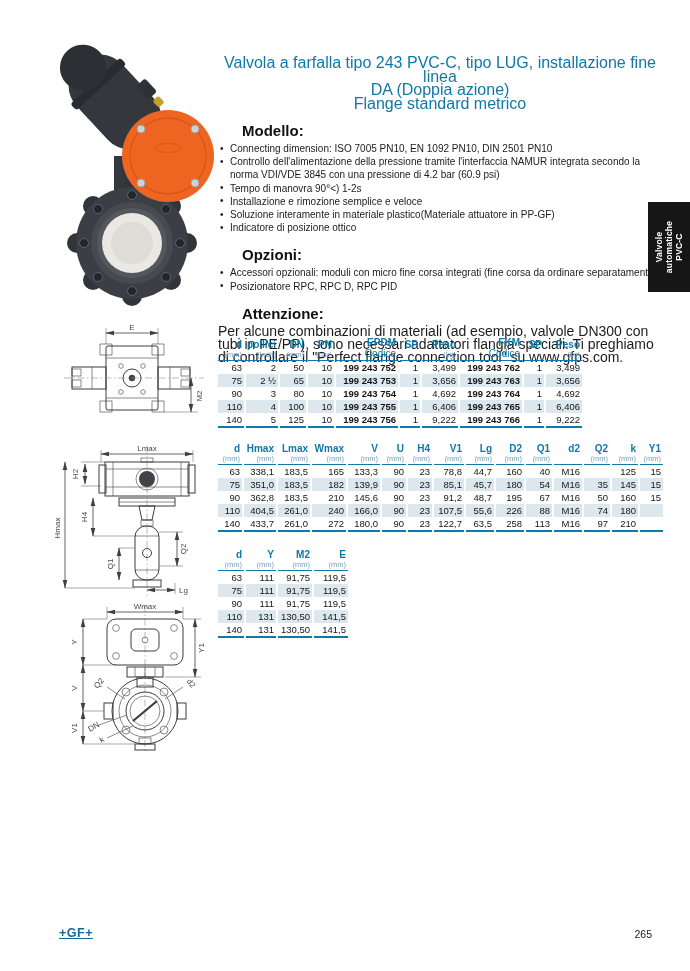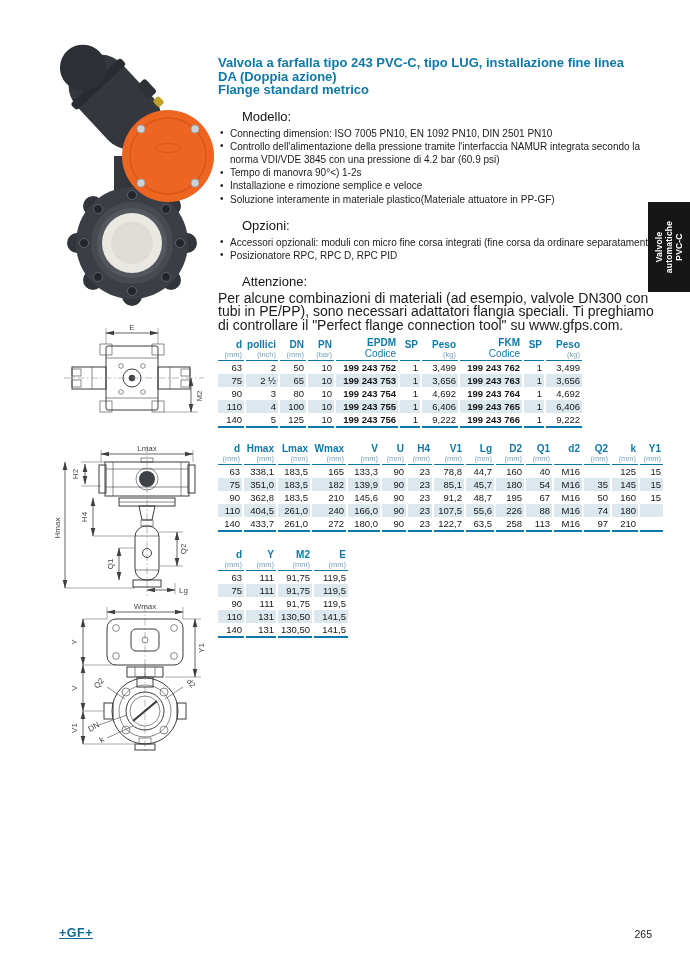--- a/index.html
+++ b/index.html
@@ -18,22 +18,22 @@
   
   .side-tab{position:absolute;left:648px;top:202px;width:42px;height:90px;background:var(--tab);}
   .side-tab-inner{
     position:absolute;width:90px;height:42px;left:-24px;top:24px;
     transform:rotate(-90deg);display:flex;flex-direction:column;
     justify-content:center;align-items:center;
   }
   .side-tab-inner span{color:#fff;font-weight:bold;font-size:8.5px;line-height:10px;letter-spacing:.2px;white-space:nowrap;}
   
   .content{position:absolute;left:218px;top:56px;width:444px;}
-  .title div{color:var(--accent);font-weight:bold;font-size:13px;line-height:13.5px;}
-  h3.sec{font-size:13px;font-weight:normal;margin:12px 0 3px;color:#111;padding-left:24px;}
+  .title div{color:var(--accent);font-weight:normal;font-size:16px;line-height:13.5px;text-align:center;}
+  h3.sec{font-size:15px;font-weight:bold;margin:12px 0 3px;color:#111;padding-left:24px;}
   ul.bullets{list-style:none;margin:0;padding:0;font-size:10px;line-height:13.2px;}
   ul.bullets li{position:relative;padding-left:12px;}
   ul.bullets li::before{content:"\2022";position:absolute;left:2px;top:-0.5px;font-size:10px;}
   p.note{font-size:14px;line-height:13.2px;margin:3px 0 0;}
   
   .tbl{position:absolute;}
   #table-ordering{left:216px;top:337px;}
   #table-dimensions{left:216px;top:443px;}
   #table-extra{left:216px;top:549px;}
   table.spec{border-collapse:separate;border-spacing:2px 0;table-layout:fixed;font-size:9.5px;color:#161616;}
@@ -129,20 +129,21 @@
       <div>Flange standard metrico</div>
     </div>
 
     <h3 class="sec">Modello:</h3>
     <ul class="bullets">
         <li>Connecting dimension: ISO 7005 PN10, EN 1092 PN10, DIN 2501 PN10</li>
         <li>Controllo dell'alimentazione della pressione tramite l'interfaccia NAMUR integrata secondo la norma VDI/VDE 3845 con una pressione di 4.2 bar (60.9 psi)</li>
         <li>Tempo di manovra 90°&lt;) 1-2s</li>
         <li>Installazione e rimozione semplice e veloce</li>
         <li>Soluzione interamente in materiale plastico(Materiale attuatore in PP-GF)</li>
+        <li>Indicatore di posizione ottico</li>
       </ul>
 
     <h3 class="sec">Opzioni:</h3>
     <ul class="bullets">
         <li>Accessori opzionali: moduli con micro fine corsa integrati (fine corsa da ordinare separatamente)</li>
         <li>Posizionatore RPC, RPC D, RPC PID</li>
       </ul>
 
     <h3 class="sec">Attenzione:</h3>
     <p class="note">Per alcune combinazioni di materiali (ad esempio, valvole DN300 con tubi in PE/PP), sono necessari adattatori flangia speciali. Ti preghiamo di controllare il "Perfect flange connection tool" su www.gfps.com.</p>

